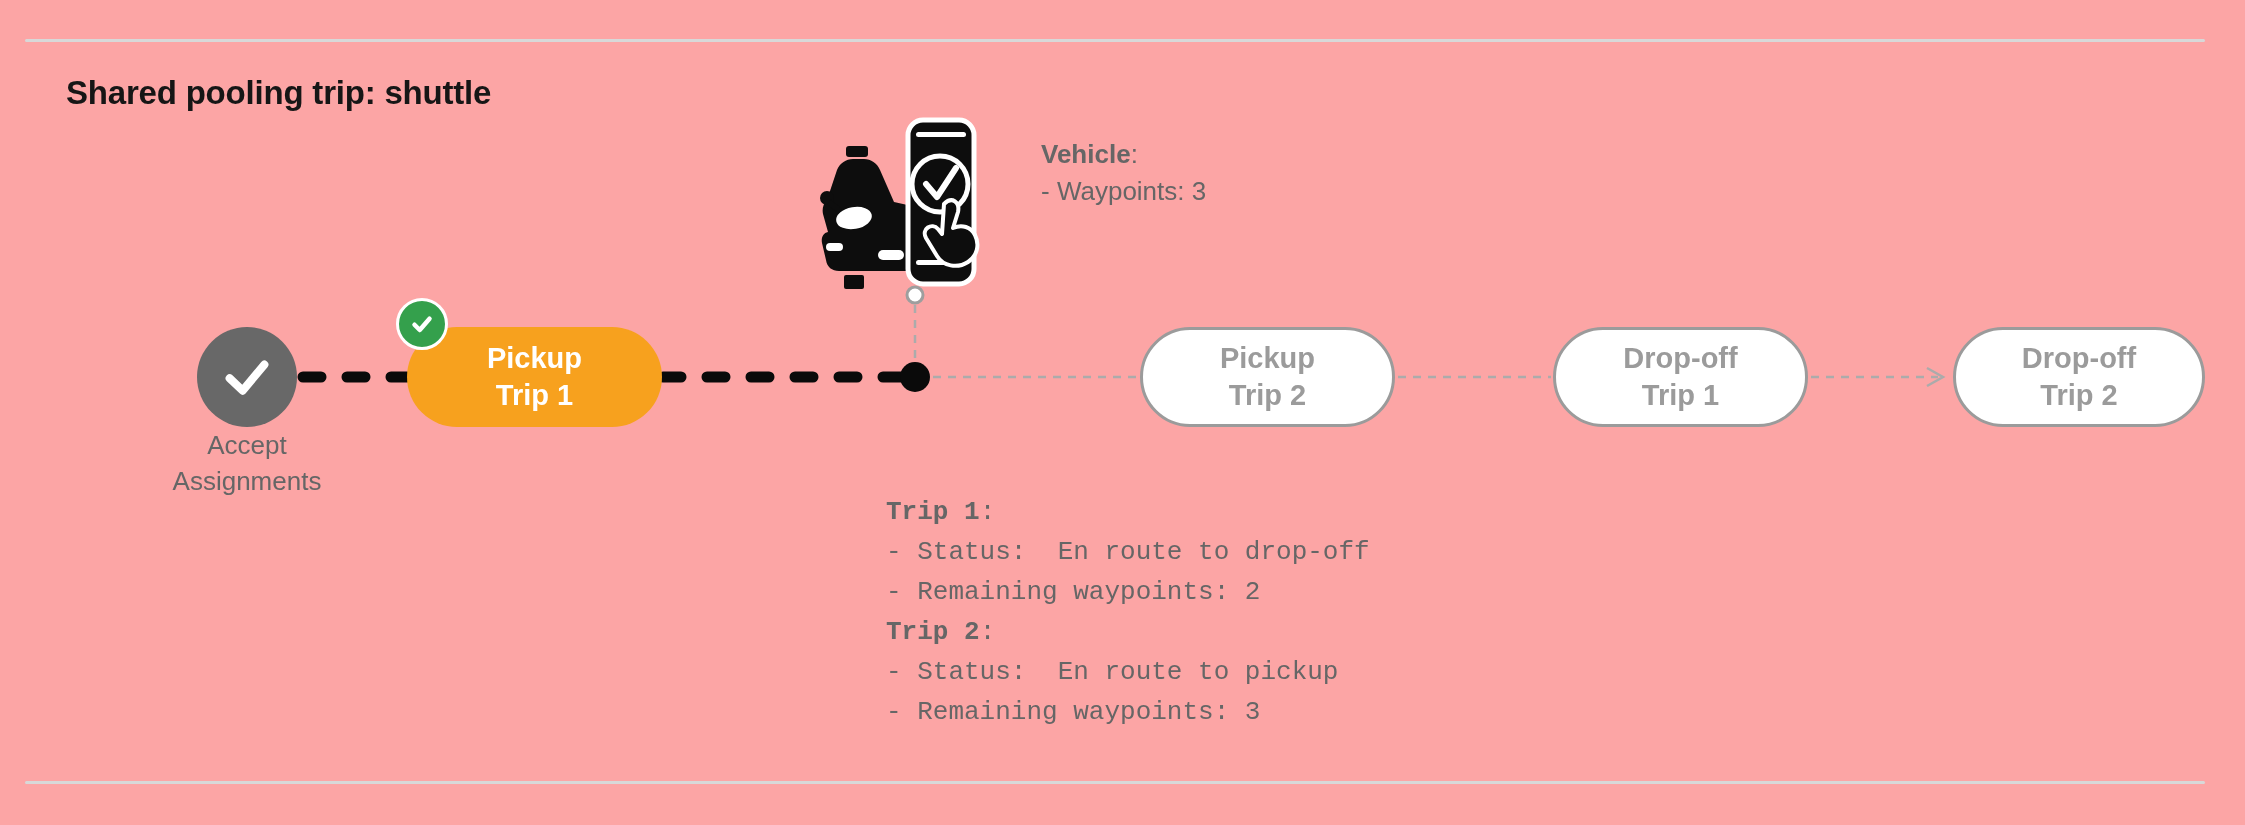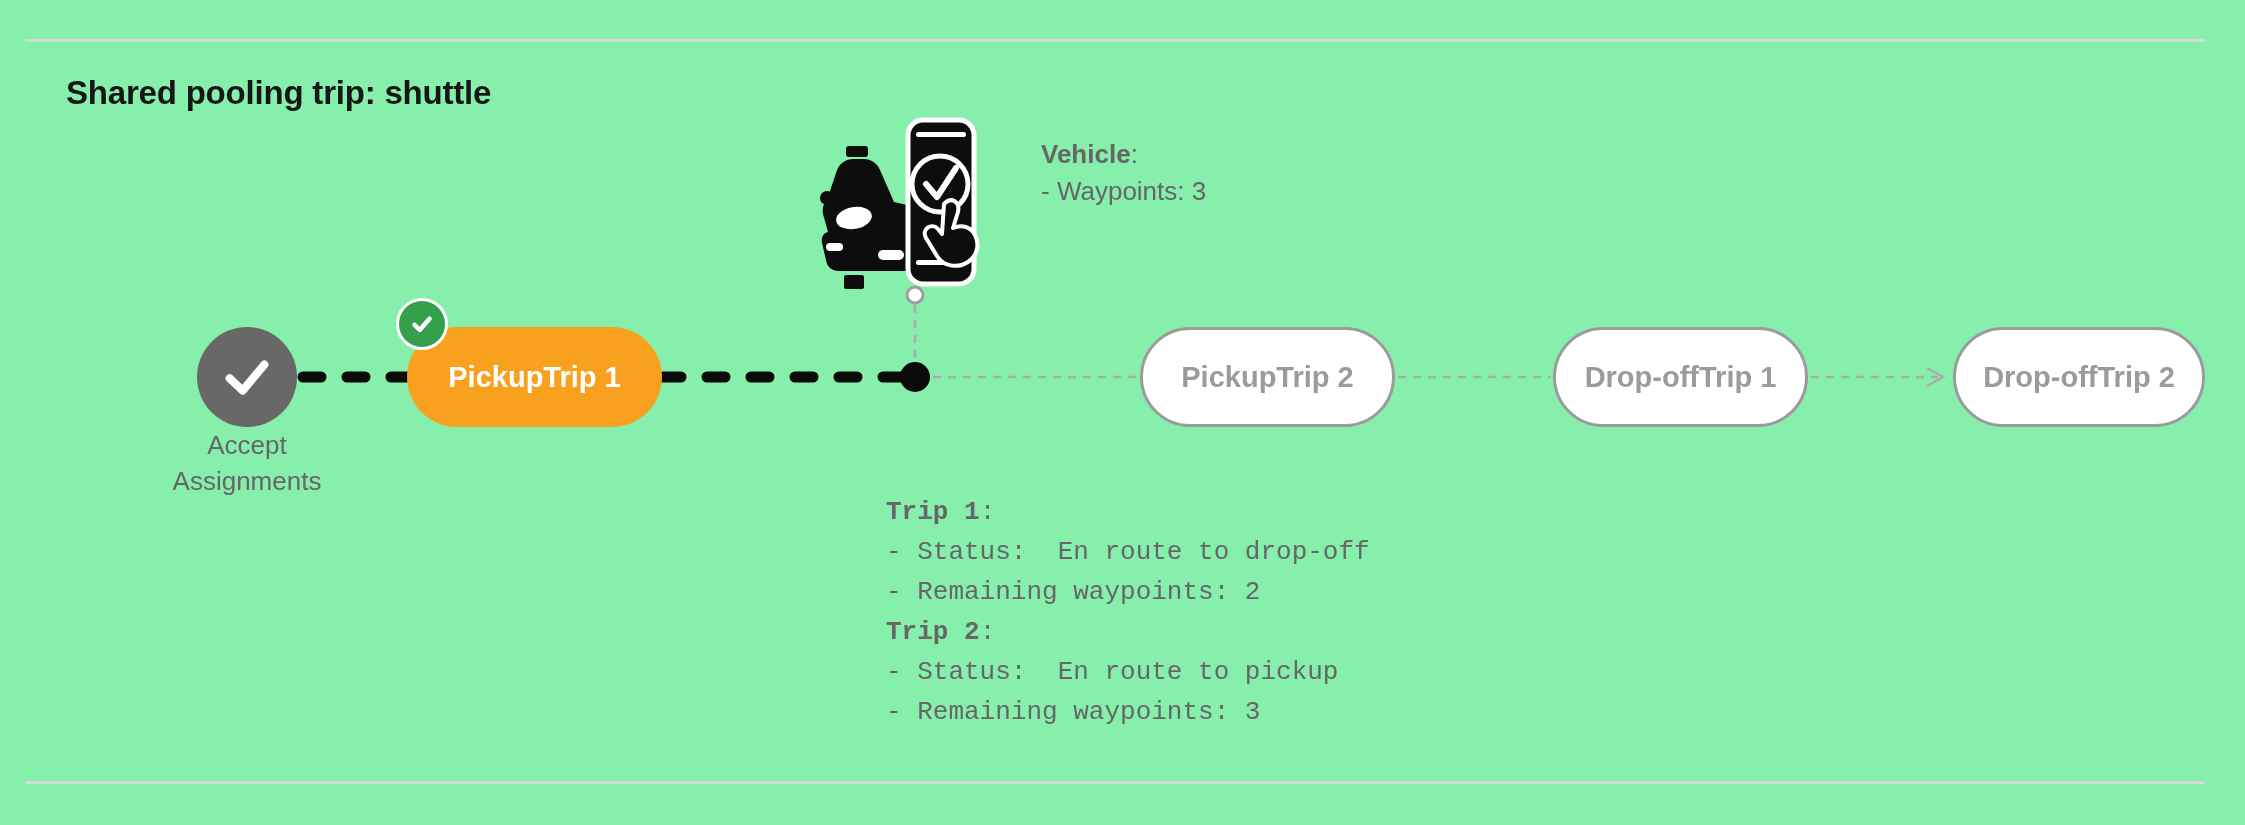--- a/index.html
+++ b/index.html
@@ -1,35 +1,35 @@
 <!DOCTYPE html>
 <html><head>
 <meta charset="utf-8">
 <style>
   html,body{margin:0;padding:0;background:#ffffff;}
   body{font-family:"Liberation Sans", sans-serif;}
-  .canvas{position:relative;width:2245px;height:825px;background:#86efac;overflow:hidden;}
+  .canvas{position:relative;width:2245px;height:825px;background:#fca5a5;overflow:hidden;}
 
   .rule{position:absolute;left:25px;width:2180px;height:3px;background:#d8d8d8;border-radius:2px;}
   .rule.top{top:39px;}
   .rule.bottom{top:781px;}
 
   .title{position:absolute;left:66px;top:74px;font-size:33px;font-weight:700;color:#161616;letter-spacing:-0.2px;white-space:nowrap;}
 
   .connectors{position:absolute;left:0;top:0;width:2245px;height:825px;z-index:1;}
   .dash-thick{stroke:#0a0a0a;stroke-width:11;stroke-dasharray:18 26;stroke-linecap:round;}
   .dash-thin{stroke:#ababab;stroke-width:2.5;stroke-dasharray:8 7;fill:none;}
 
   .node-circle{position:absolute;left:197px;top:327px;width:100px;height:100px;border-radius:50%;
     background:#686868;z-index:2;display:flex;align-items:center;justify-content:center;}
   .node-label{position:absolute;left:97px;top:427px;width:300px;text-align:center;
     font-size:26px;line-height:36px;color:#666666;z-index:2;}
 
   .pill{position:absolute;top:327px;height:100px;border-radius:50px;z-index:2;box-sizing:border-box;
-    display:flex;flex-direction:row;align-items:center;justify-content:center;
+    display:flex;flex-direction:column;align-items:center;justify-content:center;
     font-size:29px;font-weight:700;line-height:37px;text-align:center;}
   .pill.active{left:407px;width:255px;background:#f7a11e;color:#ffffff;}
   .pill.pending{background:#ffffff;border:3px solid #9b9b9b;color:#9b9b9b;}
   .pill.p2{left:1140px;width:255px;}
   .pill.p3{left:1553px;width:255px;}
   .pill.p4{left:1953px;width:252px;}
 
   .badge{position:absolute;left:396px;top:298px;width:46px;height:46px;border-radius:50%;
     background:#34a04c;border:3px solid #ffffff;box-sizing:content-box;z-index:3;
     display:flex;align-items:center;justify-content:center;}

